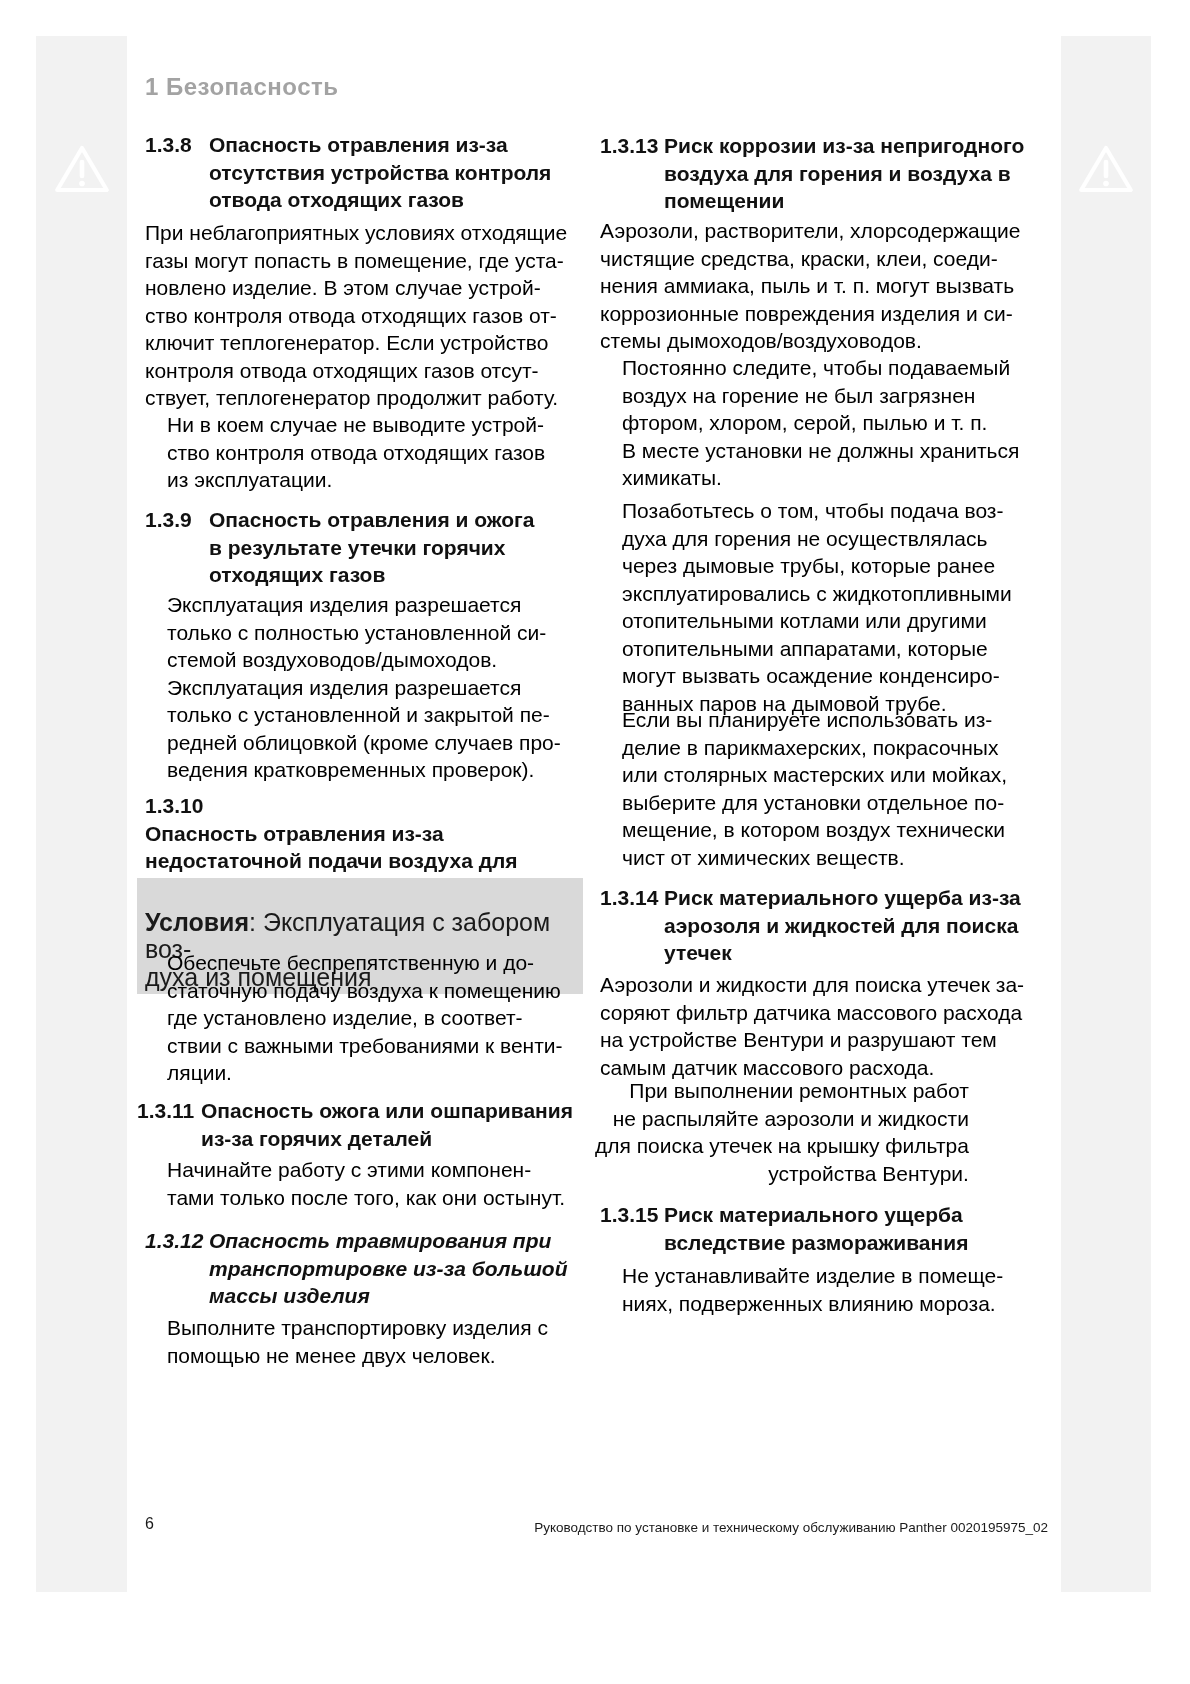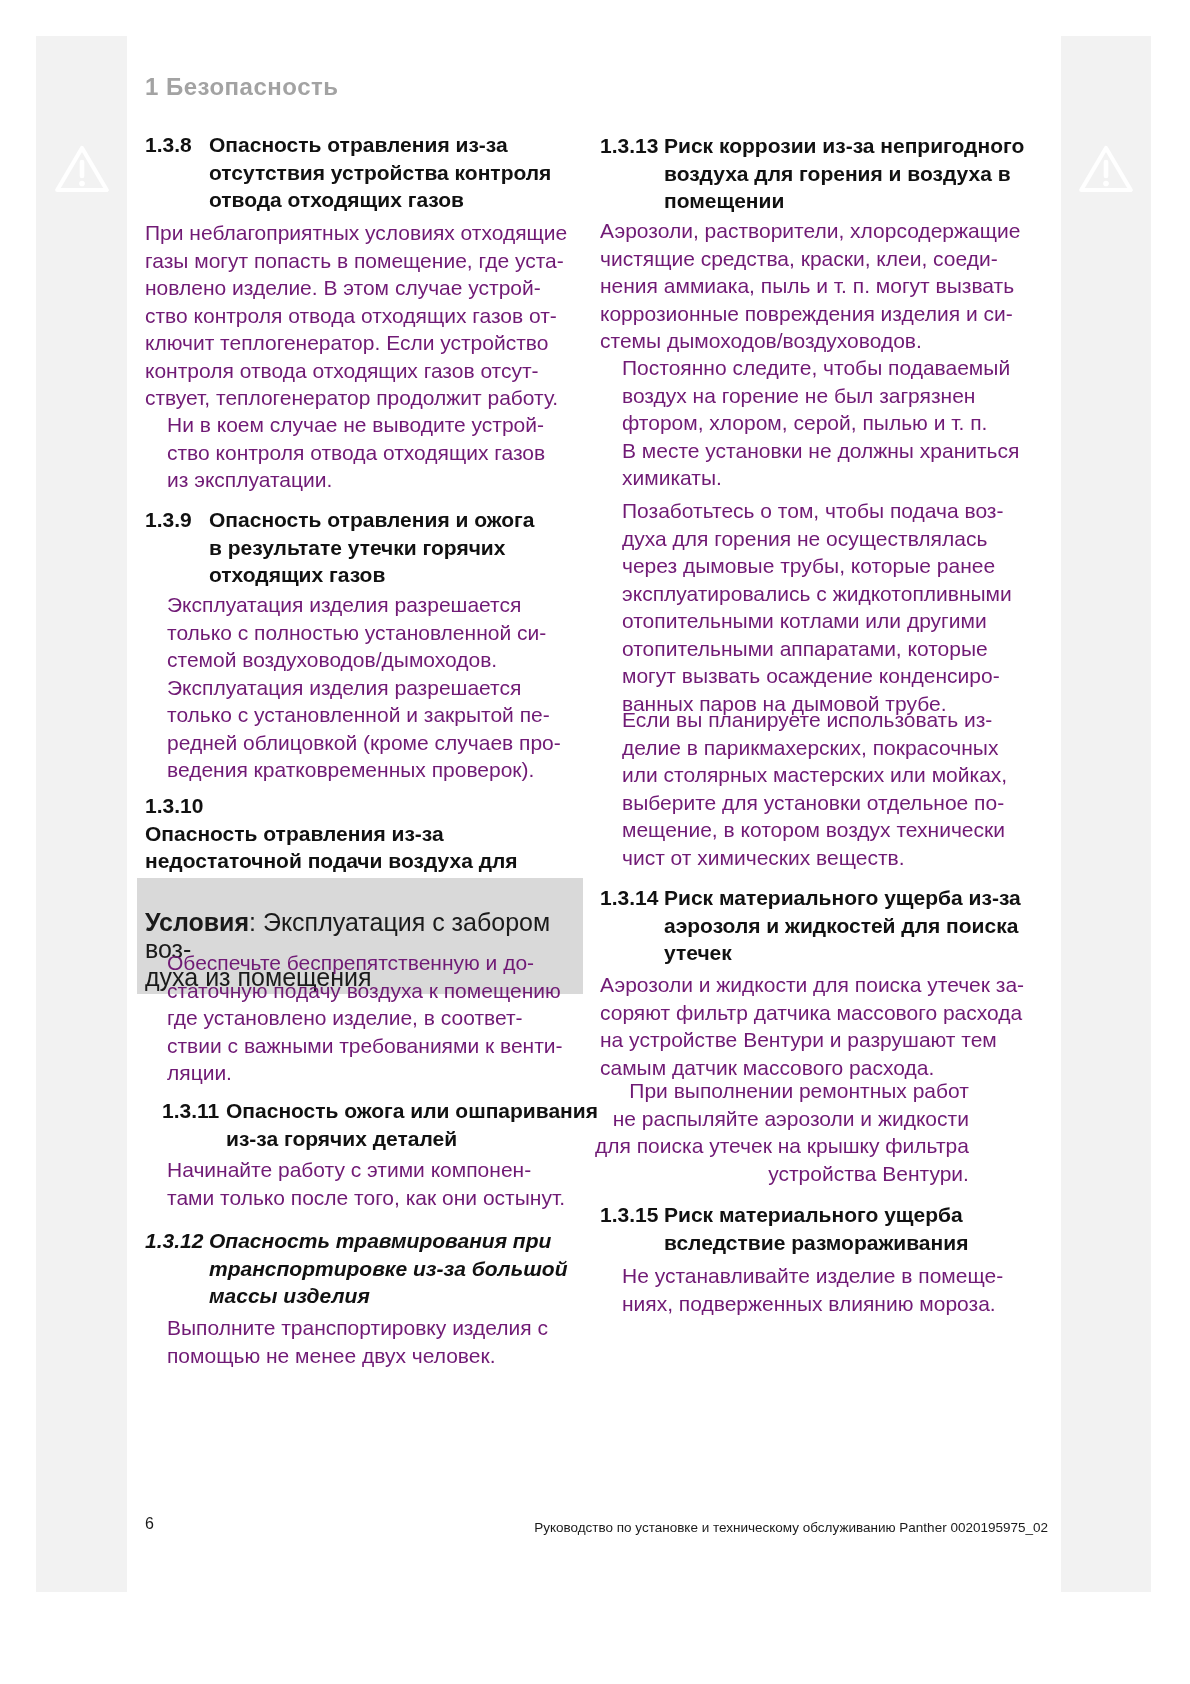--- a/index.html
+++ b/index.html
@@ -21,21 +21,21 @@
     letter-spacing:0.5px;
   }
   .h{
     position:absolute;display:flex;align-items:flex-start;
     font-size:21px;line-height:27.5px;font-weight:bold;color:#111;
   }
   .h .num{flex:none;width:64px;white-space:nowrap;}
   .h .title{white-space:pre-line;}
   .p{
     position:absolute;
-    font-size:21px;line-height:27.5px;white-space:pre-line;color:#701a75;
+    font-size:21px;line-height:27.5px;white-space:pre-line;color:#000000;
   }
   .cond-box{
     position:absolute;left:137px;top:878px;width:438px;
     background:#d9d9d9;
     padding:3px 0 3px 8px;
     font-size:25px;line-height:27.5px;white-space:pre-line;color:#1a1a1a;
   }
   .cond-box .lbl{font-weight:bold;}
   .footer-page{
     position:absolute;left:145px;top:1515px;
@@ -110,21 +110,21 @@
     <span class="lbl">Условия</span><span>: Эксплуатация с забором воз-
 духа из помещения</span>
   </div>
 
   <div class="p" style="left:167px;top:949px;">Обеспечьте беспрепятственную и до-
 статочную подачу воздуха к помещению
 где установлено изделие, в соответ-
 ствии с важными требованиями к венти-
 ляции.</div>
 
-  <div class="h" style="left:162px;top:1097px;">
+  <div class="h" style="left:137px;top:1097px;">
     <span class="num">1.3.11</span>
     <span class="title">Опасность ожога или ошпаривания
 из-за горячих деталей</span>
   </div>
   <div class="p" style="left:167px;top:1156px;">Начинайте работу с этими компонен-
 тами только после того, как они остынут.</div>
 
   <div class="h" style="left:145px;top:1227px;font-style:italic;">
     <span class="num">1.3.12</span>
     <span class="title">Опасность травмирования при

